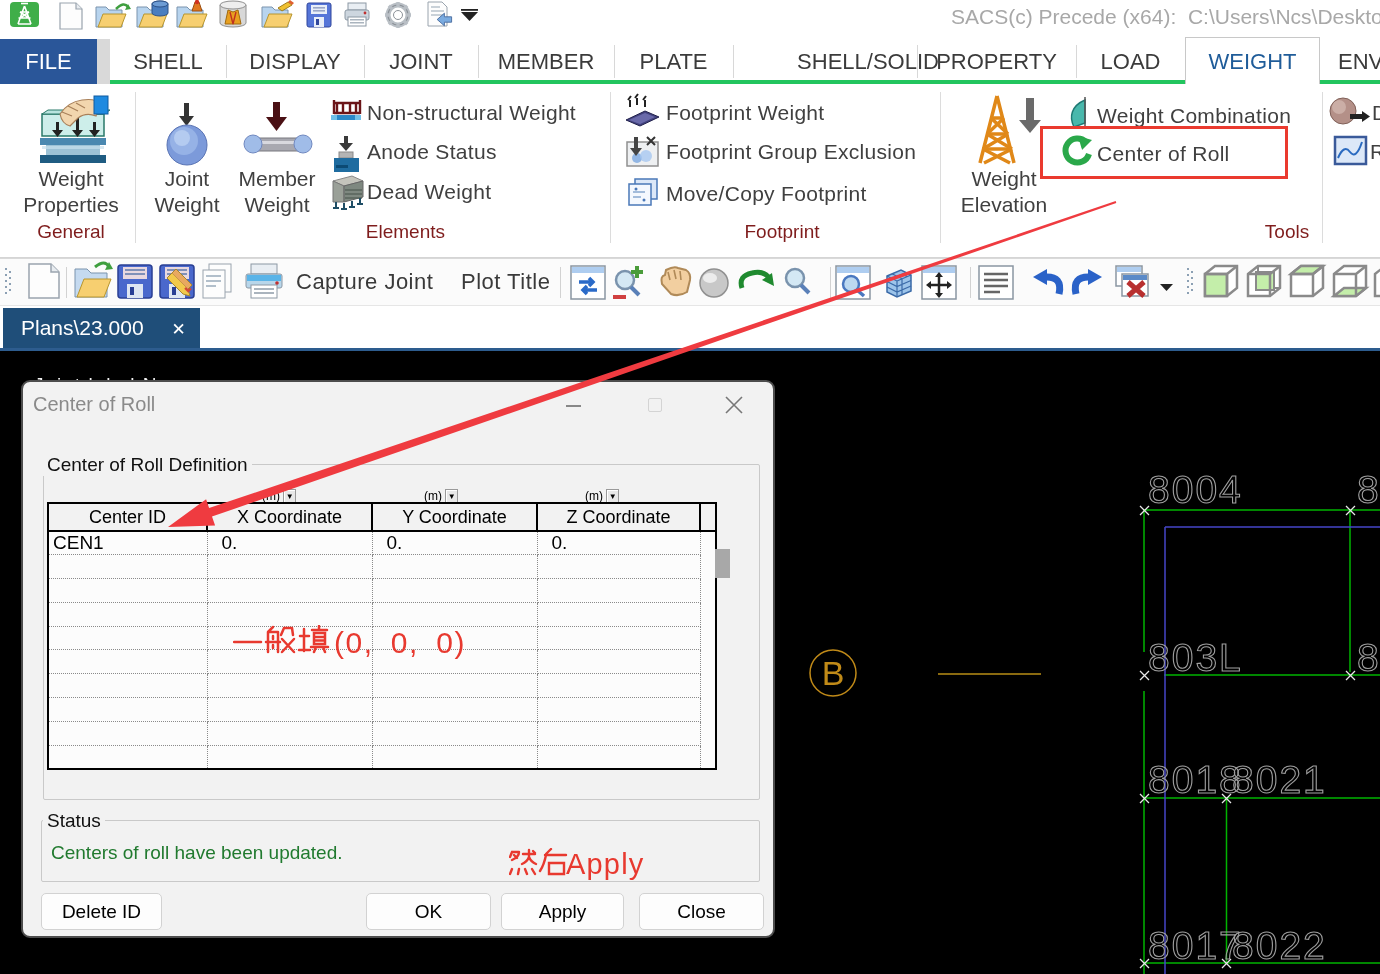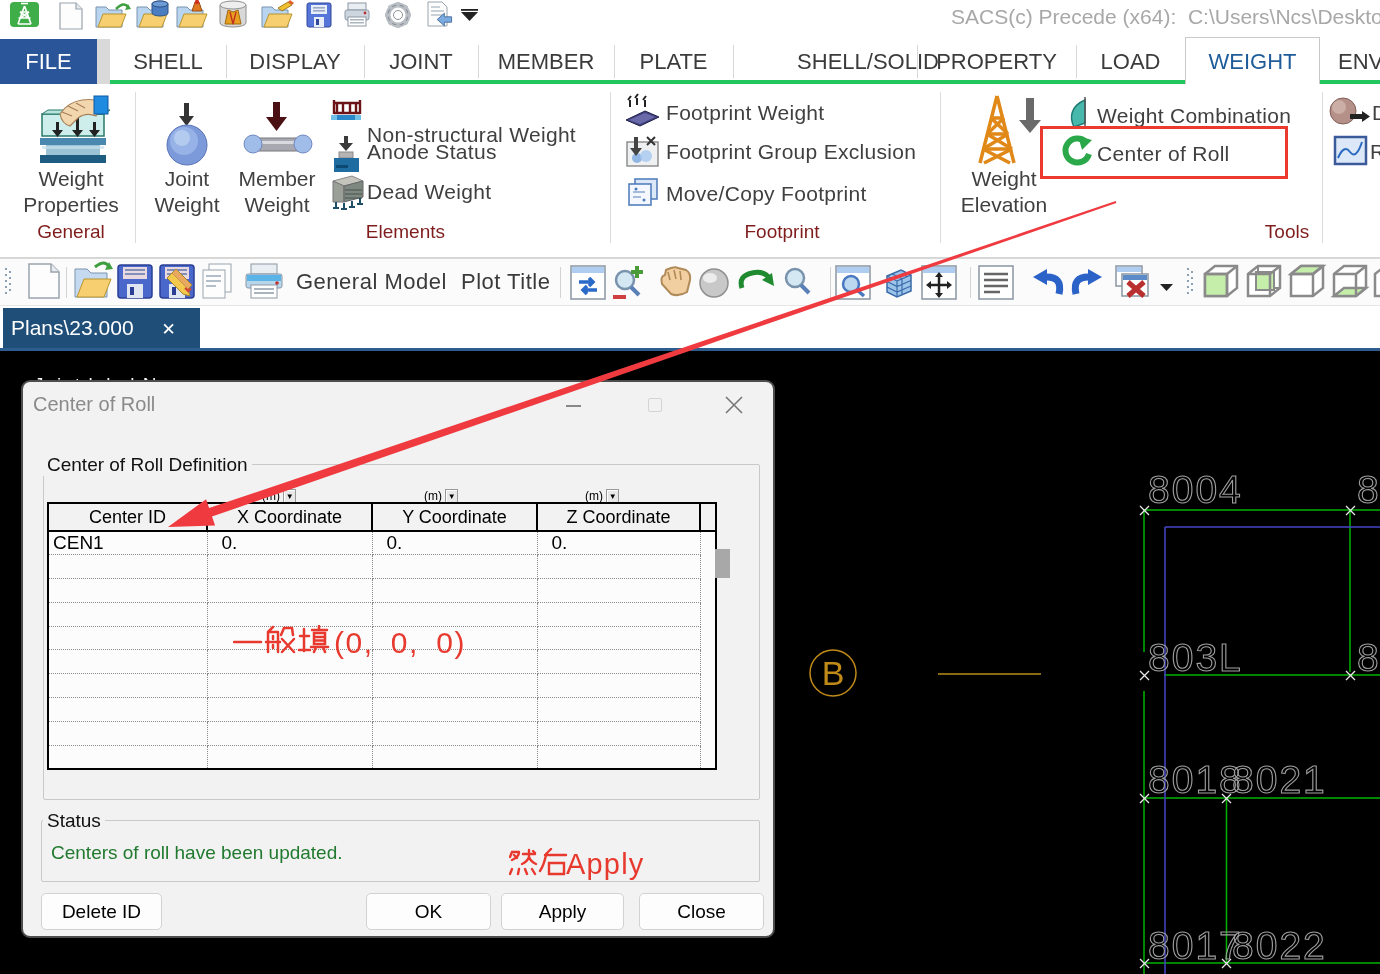--- a/index.html
+++ b/index.html
@@ -271,21 +271,21 @@
         <polygon points="1362,27 1362,38 1370,32.5" fill="#222"></polygon>
       </g>
       <g>
         <rect x="1335" y="53" width="31" height="27" fill="#dce8f8" stroke="#3a5a9a" stroke-width="2.5"></rect>
         <path d="M1338 74 q6 -14 12 -6 q6 8 12 -10" stroke="#2a6ac0" stroke-width="2" fill="none"></path>
       </g>
     </svg>
     <div class="biglabel" style="left:21px;top:82px;width:100px;">Weight<br>Properties</div>
     <div class="biglabel" style="left:137px;top:82px;width:100px;">Joint<br>Weight</div>
     <div class="biglabel" style="left:227px;top:82px;width:100px;">Member<br>Weight</div>
-    <div class="smallrow" style="left:367px;top:17px;margin-top:22px;">Non-structural Weight</div>
+    <div class="smallrow" style="left:367px;top:17px;">Non-structural Weight</div>
     <div class="smallrow" style="left:367px;top:56px;">Anode Status</div>
     <div class="smallrow" style="left:367px;top:96px;">Dead Weight</div>
     <div class="smallrow" style="left:666px;top:17px;">Footprint Weight</div>
     <div class="smallrow" style="left:666px;top:56px;">Footprint Group Exclusion</div>
     <div class="smallrow" style="left:666px;top:98px;">Move/Copy Footprint</div>
     <div class="biglabel" style="left:954px;top:82px;width:100px;">Weight<br>Elevation</div>
     <div class="smallrow" style="left:1097px;top:20px;">Weight Combination</div>
     <div class="smallrow" style="left:1097px;top:58px;">Center of Roll</div>
     <div class="glabel" style="left:21px;width:100px;">General</div>
     <div class="glabel" style="left:305px;width:140px;text-align:right;">Elements</div>
@@ -450,26 +450,26 @@
         </g>
       <g transform="translate(1334,5)">
           <polygon points="0,10 10,2 32,2 32,24 22,32 0,32" fill="#fff" stroke="#8a8a8a" stroke-width="2.5"></polygon>
           <polygon points="0,32 22,32 32,24 10,24" fill="#c4eeaa" stroke="#8a8a8a" stroke-width="2.5"></polygon>
           <path d="M22 10 L22 32 M0 10 L22 10 M22 10 L32 2" stroke="#8a8a8a" stroke-width="2.5"></path>
         </g>
       <g transform="translate(1375,5)">
           <polygon points="0,10 10,2 32,2 32,24 22,32 0,32" fill="#fff" stroke="#8a8a8a" stroke-width="2.5"></polygon>
         </g>
     </svg>
-    <div class="txt" style="left:296px;">General Model</div>
+    <div class="txt" style="left:296px;">Capture Joint</div>
     <div class="txt" style="left:461px;">Plot Title</div>
   </div>
 
   <div id="tabstrip">
-    <div id="planstab"><span style="padding-left:8px;">Plans\23.000</span><span style="padding-left:28px;font-size:17px;">✕</span></div>
+    <div id="planstab"><span style="padding-left:18px;">Plans\23.000</span><span style="padding-left:28px;font-size:17px;">✕</span></div>
   </div>
   <div id="blueline"></div>
 
   <div id="canvas">
     <div id="jointtext" style="top:23px">Joint label Nu</div>
     <svg id="cad" class="abs" style="left:0;top:0" width="1380" height="623" viewBox="0 0 1380 623">
       <g stroke="#00b400" stroke-width="1.5" fill="none">
         <path d="M1144 159 H1380"></path>
         <path d="M1144 159 V301 M1144 340 V623"></path>
         <path d="M1350 159 V321"></path>

